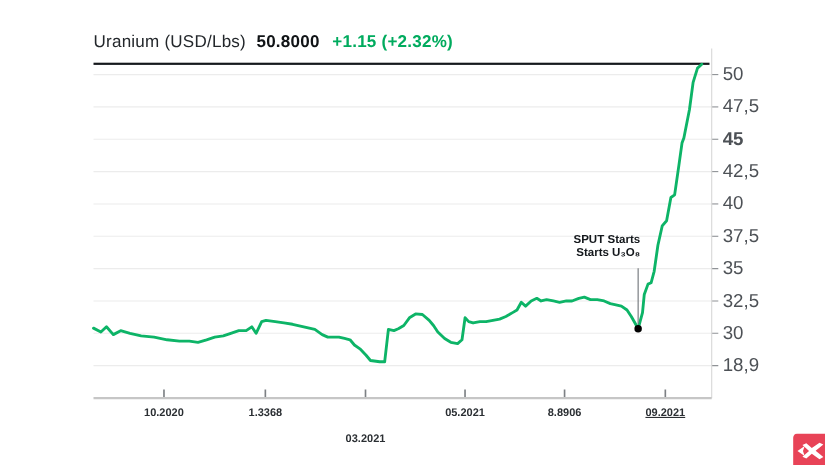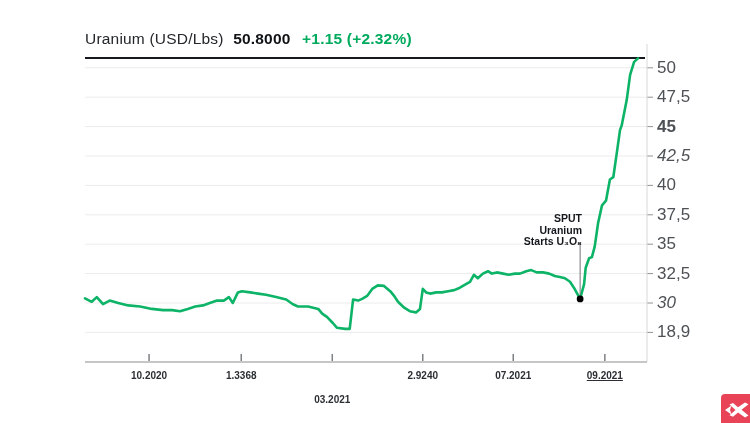--- a/index.html
+++ b/index.html
@@ -85,40 +85,40 @@
       <line x1="604.85" y1="354" x2="604.85" y2="361" stroke="#7d8084" stroke-width="1.5"></line>
       <path d="M85.0 298.3 L91.7 301.8 L96.8 297.1 L103.0 304.2 L109.7 300.6 L118.2 303.0 L128.3 305.4 L140.1 306.5 L151.9 308.9 L163.1 310.1 L172.1 310.1 L180.0 311.2 L187.8 308.9 L195.2 306.5 L203.0 305.4 L209.8 303.0 L217.1 300.6 L223.8 300.6 L228.9 297.1 L232.8 303.0 L237.9 292.4 L241.8 291.2 L250.2 292.4 L258.1 293.6 L266.0 294.8 L276.1 297.1 L286.2 299.5 L292.9 304.2 L298.0 306.5 L308.1 306.5 L313.2 307.7 L318.2 308.9 L322.2 313.6 L327.2 317.1 L332.8 323.0 L336.8 327.7 L345.2 328.9 L349.7 328.9 L353.1 299.5 L358.1 300.6 L362.1 298.9 L367.1 295.9 L372.2 288.9 L377.8 285.4 L384.0 285.9 L390.2 291.2 L394.1 295.9 L398.0 301.8 L404.2 307.7 L409.8 311.2 L416.0 312.4 L420.0 308.9 L422.8 288.9 L426.1 292.4 L430.1 293.6 L436.3 292.4 L441.9 292.4 L448.1 291.2 L454.2 290.1 L459.9 287.7 L466.0 284.2 L470.0 281.8 L473.9 274.8 L477.8 278.3 L482.9 273.6 L488.0 271.2 L491.9 273.6 L496.9 272.4 L503.1 273.6 L508.7 274.8 L514.9 273.6 L520.0 273.6 L526.2 271.2 L531.2 270.1 L536.8 272.4 L543.0 272.4 L549.2 273.6 L554.8 276.0 L559.9 277.1 L564.9 278.3 L570.0 281.8 L573.9 287.7 L577.9 294.8 L580.1 298.9 L584.1 284.2 L585.7 267.7 L589.1 258.3 L591.9 257.1 L594.7 246.6 L598.1 223.0 L602.0 205.4 L606.0 200.7 L609.9 179.5 L613.3 177.2 L617.2 150.1 L620.0 130.1 L621.7 125.4 L626.8 99.6 L630.1 74.9 L634.1 61.9 L638.0 58.4" fill="none" stroke="#0db467" stroke-width="2.6" stroke-linejoin="round" stroke-linecap="round"></path>
       <line x1="580.1220000000001" y1="243.88399999999996" x2="580.1220000000001" y2="294.88399999999996" stroke="#6f7377" stroke-width="1"></line>
       <circle cx="580.1220000000001" cy="298.88399999999996" r="3.4" fill="#000000"></circle>
     </svg>
 
   <div id="ylabels">
       <div class="ylab" style="top: 67.8px;">50</div>
       <div class="ylab" style="top: 97.2px;">47,5</div>
       <div class="ylab" style="top: 126.6px; font-weight: bold;">45</div>
-      <div class="ylab" style="top: 156px; font-style: italic;">42,5</div>
+      <div class="ylab" style="top: 156px;">42,5</div>
       <div class="ylab" style="top: 185.4px;">40</div>
       <div class="ylab" style="top: 214.8px;">37,5</div>
       <div class="ylab" style="top: 244.2px;">35</div>
       <div class="ylab" style="top: 273.6px;">32,5</div>
-      <div class="ylab" style="top: 303px; font-style: italic;">30</div>
+      <div class="ylab" style="top: 303px;">30</div>
       <div class="ylab" style="top: 332.4px;">18,9</div>
     </div>
 
   <div id="xlabels">
       <div class="xlab" style="left: 149.068px;">10.2020</div>
       <div class="xlab" style="left: 241.236px;">1.3368</div>
       <div class="xlab" style="left: 332.28px; margin-top: 24px;">03.2021</div>
-      <div class="xlab" style="left: 422.762px;">2.9240</div>
-      <div class="xlab" style="left: 513.244px;">07.2021</div>
+      <div class="xlab" style="left: 422.762px;">05.2021</div>
+      <div class="xlab" style="left: 513.244px;">8.8906</div>
       <div class="xlab" style="left: 604.85px; text-decoration: underline;">09.2021</div>
     </div>
 
   <div class="anno">
-    <div>SPUT Uranium</div>
+    <div>SPUT Starts</div>
     <div>Starts U₃O₈</div>
   </div>
 
 
   <div class="logo" id="logo">
     <svg width="32" height="32" viewBox="0 0 32 32">
       <rect x="0" y="0" width="32" height="32" rx="4" id="logoRect" fill="#e84357"></rect>
       <path d="M4 16 L10.5 11.5 L9 16 L10.5 20.5 Z" fill="#ffffff"></path>
       <path d="M8.5 10.5 L12 9 L17 13.2 L24 8.5 L27.5 10.2 L20.5 15.8 L27.5 21.5 L24 23.5 L17 18.5 L12 22.8 L8.5 21.2 L14.5 16 Z" fill="#ffffff"></path>
     </svg>

